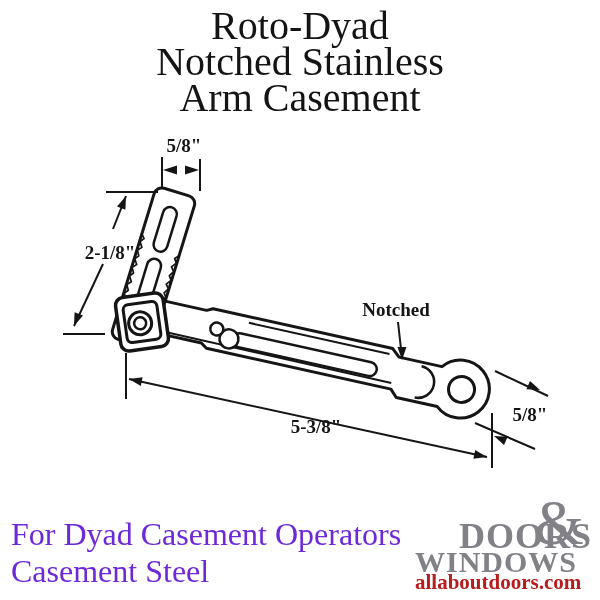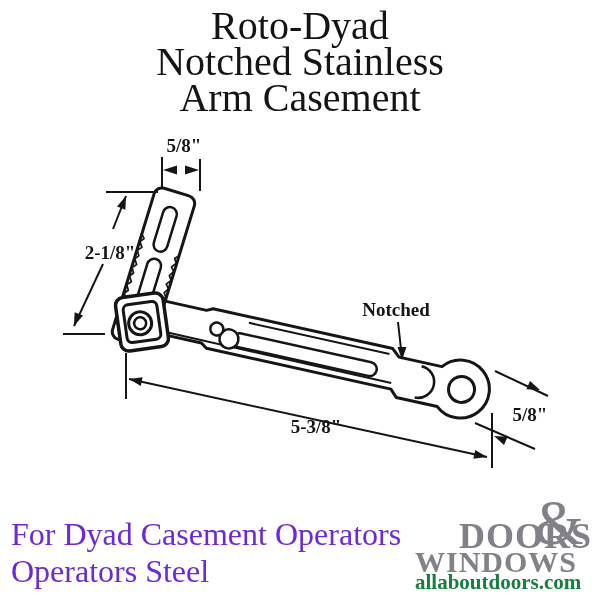--- a/index.html
+++ b/index.html
@@ -111,21 +111,21 @@
 </svg>
 
 <div class="title">
   <div>Roto-Dyad</div>
   <div>Notched Stainless</div>
   <div>Arm Casement</div>
 </div>
 
 <div class="footer-text">
   <div>For Dyad Casement Operators</div>
-  <div>Operators Steel</div>
+  <div>Casement Steel</div>
 </div>
 
 <div class="logo">
   <div class="amp">&amp;</div>
   <div class="doors">DOORS</div>
   <div class="windows">WINDOWS</div>
-  <div class="domain" style="color:#15803d;">allaboutdoors.com</div>
+  <div class="domain" style="color:#b91c1c;">allaboutdoors.com</div>
 </div>
 
 </body></html>

